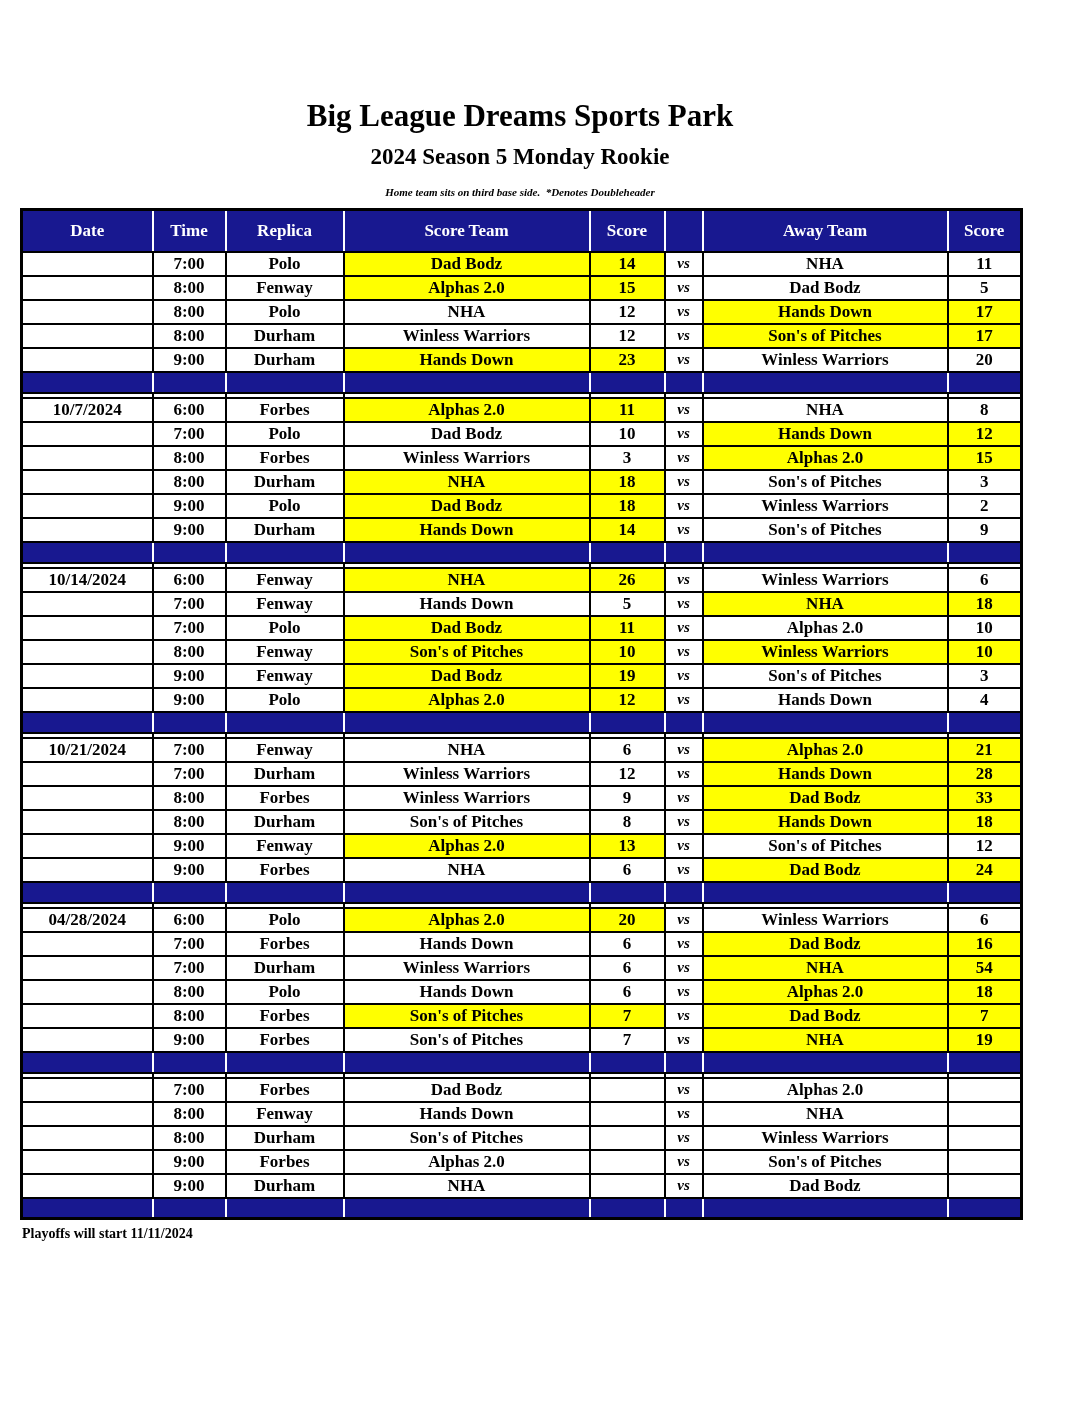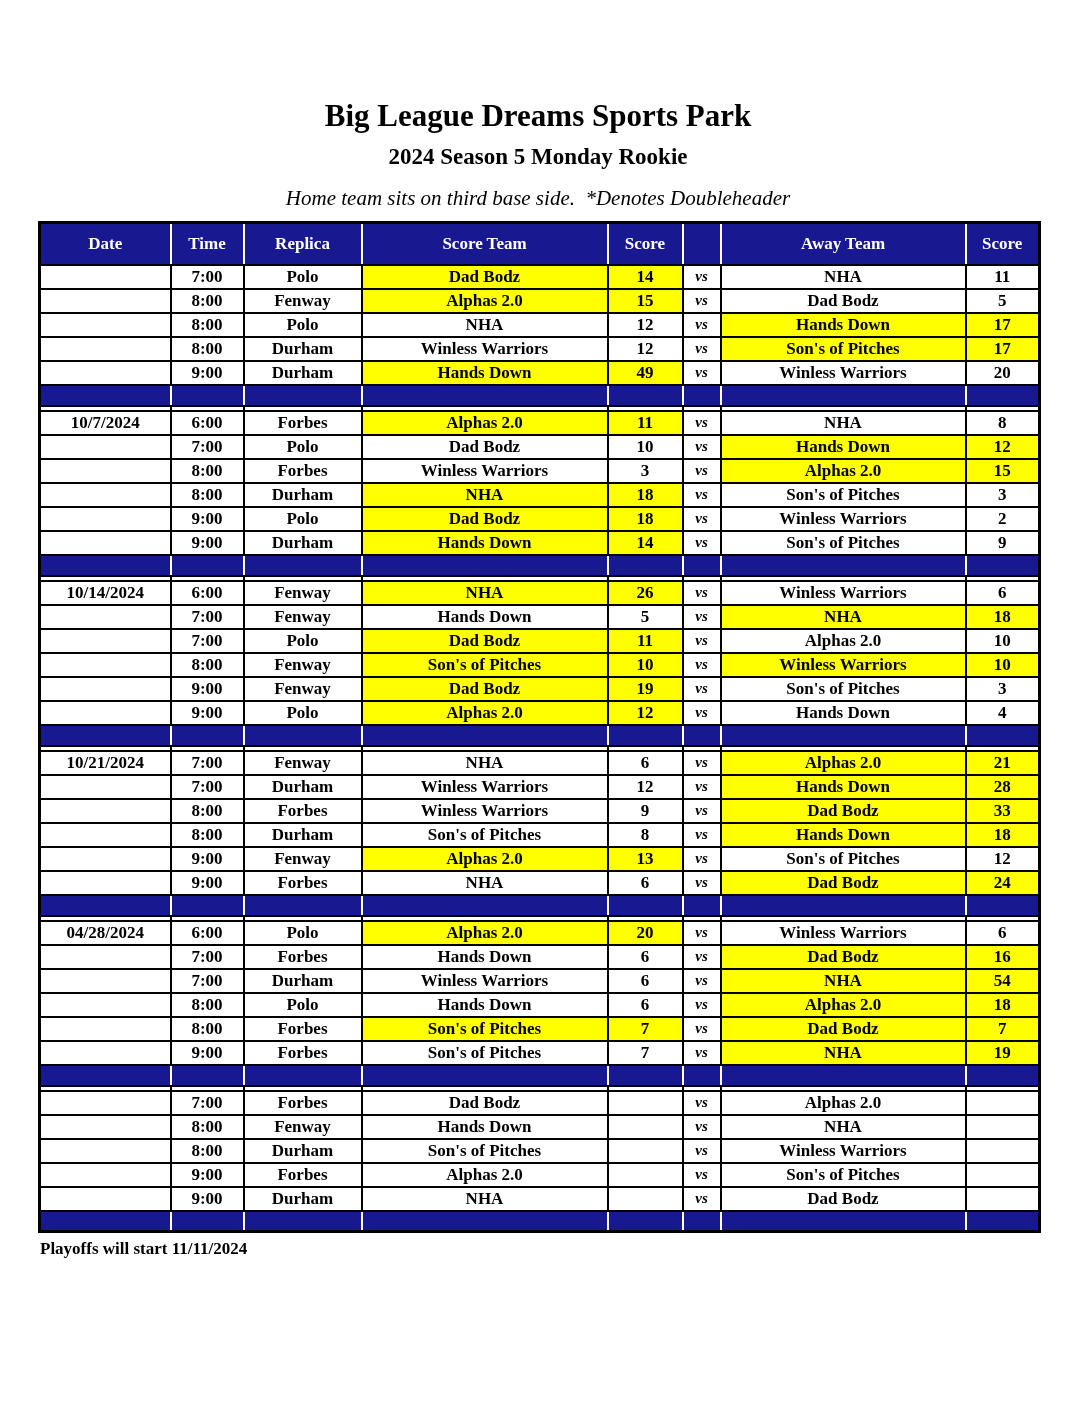--- a/index.html
+++ b/index.html
@@ -14,37 +14,37 @@
     --navy: #181890;
     --highlight: #ffff00;
   }
   .page {
     width: 1088px;
     height: 1408px;
     padding-top: 98px;
   }
   .content {
     width: 1000px;
-    margin-left: 38px;
+    margin-left: 20px;
   }
   .title {
     font-size: 31px;
     font-weight: bold;
     text-align: center;
     margin: 0 0 10px 0;
   }
   .subtitle {
     font-size: 23px;
     font-weight: bold;
     text-align: center;
     margin: 0 0 16px 0;
   }
   .note {
-    font-size: 21px;
-    font-weight: normal;
+    font-size: 11px;
+    font-weight: bold;
     font-style: italic;
     text-align: center;
     margin: 0 0 10px 0;
     white-space: pre-wrap;
   }
   table.schedule {
     width: 1000px;
     border-collapse: collapse;
     table-layout: fixed;
     border: 3px solid #000;
@@ -95,21 +95,21 @@
     background: #ffffff;
     border: none;
     border-left: 2px solid #000;
     border-right: 2px solid #000;
     height: 5px;
     padding: 0;
   }
   tr.spacer-row td:first-child { border-left: 3px solid #000; }
   tr.spacer-row td:last-child  { border-right: 3px solid #000; }
   .footer-note {
-    font-size: 17px;
+    font-size: 14px;
     font-weight: bold;
     margin: 6px 0 0 2px;
     text-align: left;
   }
 </style>
 </head>
 <body>
 
 <div class="page">
   <div class="content">
@@ -179,21 +179,21 @@
             <td class="score">12</td>
             <td class="vs">vs</td>
             <td class="team hl">Son's of Pitches</td>
             <td class="score hl">17</td>
           </tr>
           <tr>
             <td class="date"></td>
             <td class="time">9:00</td>
             <td class="replica">Durham</td>
             <td class="team hl">Hands Down</td>
-            <td class="score hl">49</td>
+            <td class="score hl">23</td>
             <td class="vs">vs</td>
             <td class="team">Winless Warriors</td>
             <td class="score">20</td>
           </tr>
           <tr class="separator-row">
             <td></td>
             <td></td>
             <td></td>
             <td></td>
             <td></td>

